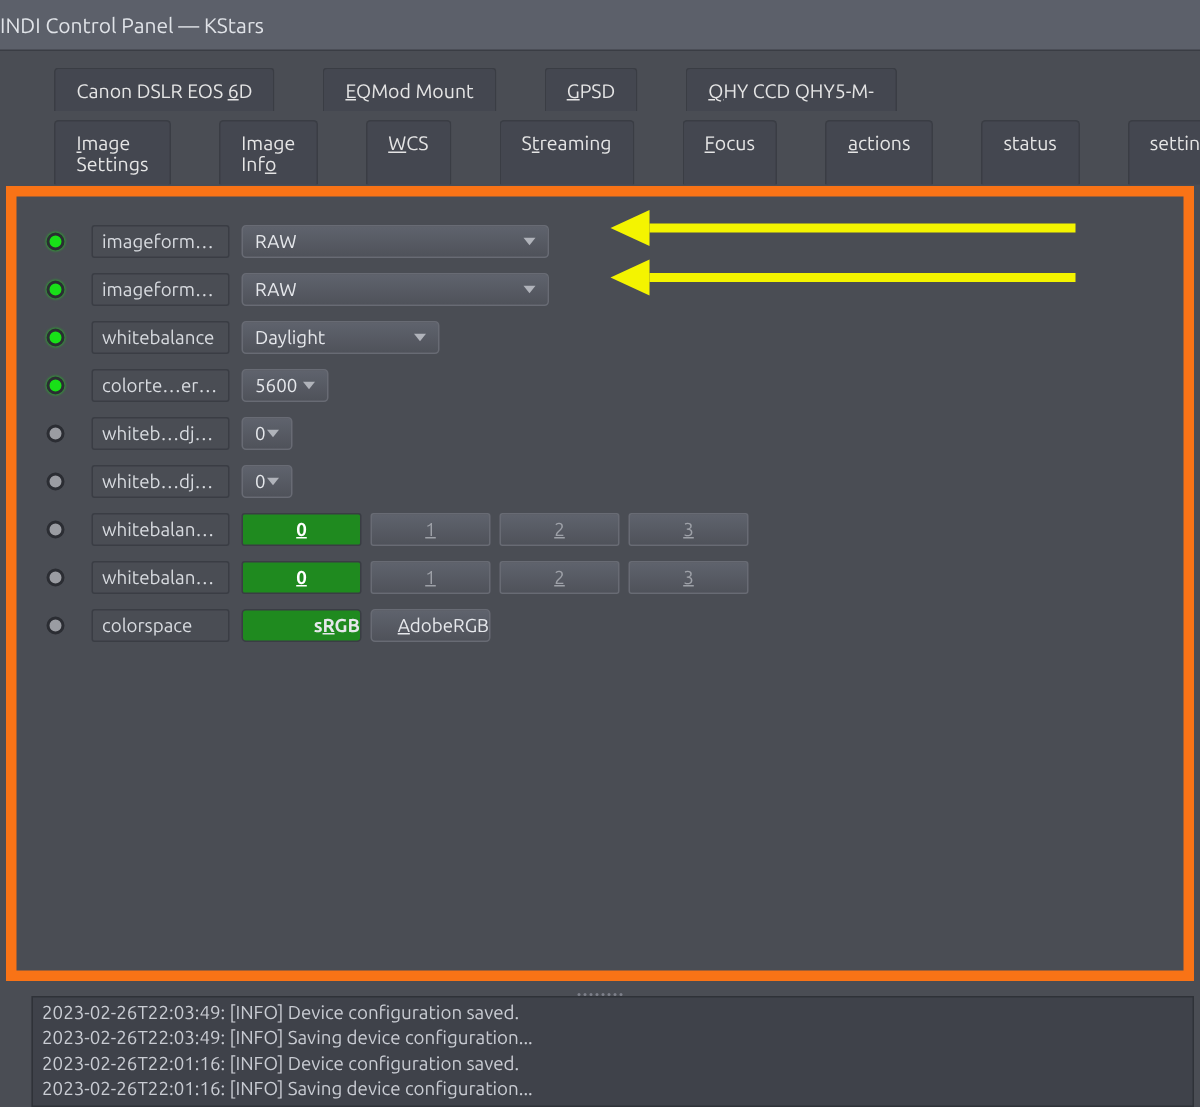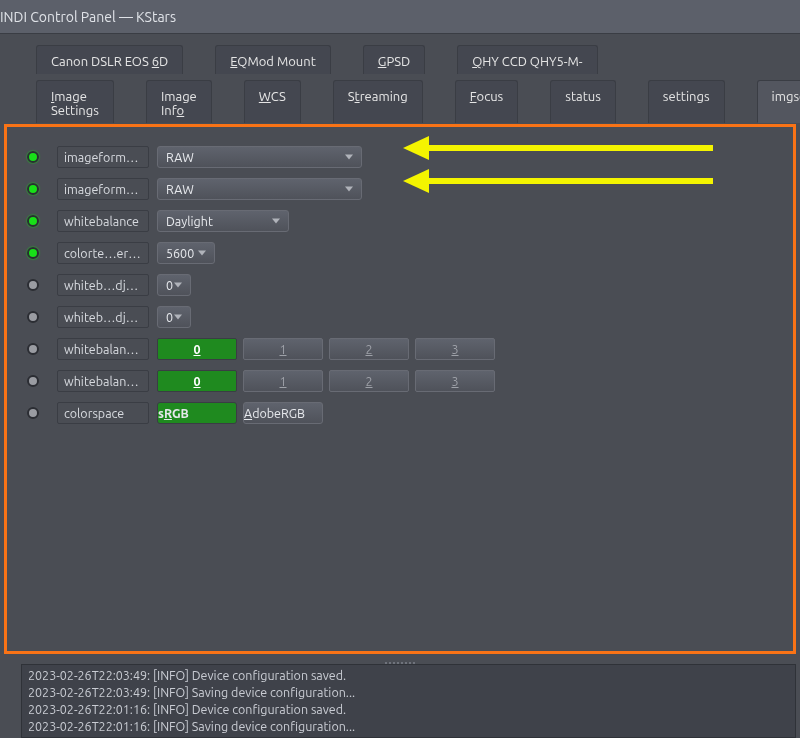--- a/index.html
+++ b/index.html
@@ -3,36 +3,36 @@
 <meta charset="utf-8">
 <style>
 * { box-sizing: border-box; margin: 0; padding: 0; font-family: "Segoe UI", "Ubuntu", sans-serif; }
 body { background: #4a4d54; color: #c9ccd3; font-size: 13px; width: 800px; height: 738px; overflow: hidden; position: relative; }
 .titlebar { height: 34px; line-height: 34px; background: #5c606a; color: #e0e3e8; font-size: 14px; border-bottom: 1px solid #3a3d44; }
 .content-wrap { padding: 10px 4px 0 4px; }
 .tabrow { display: flex; gap: 4px; margin-bottom: 2px; padding-left: 4px; }
 .tab { padding: 8px 14px 6px 14px; background: #444750; border: 1px solid #3a3d44; border-bottom: none; border-radius: 3px 3px 0 0; color: #e5e5e5; font-size: 13px; cursor: pointer; position: relative; top: 1px; margin-left: 28px; }
 .tab.active { background: #53565f; border-bottom: 1px solid #53565f; }
 .tab .accel { text-decoration: underline; }
-.panel { border: 3px solid #f97316; padding: 14px 10px 10px 18px; min-height: 530px; background: #4a4d54; position: relative; }
+.panel { border: 7px solid #f97316; padding: 14px 10px 10px 18px; min-height: 530px; background: #4a4d54; position: relative; }
 .row { display: flex; align-items: center; height: 32px; gap: 8px; }
 .led { width: 12px; height: 12px; border-radius: 50%; border: 2px solid #2b2d33; flex: 0 0 12px; margin-right: 10px; margin-left: 2px; }
 .led.green { background: #18e018; box-shadow: 0 0 2px #18e018; }
 .led.grey  { background: #9a9ca2; }
 .label-box { width: 92px; height: 22px; border: 1px solid #3a3d44; border-radius: 2px; padding: 0 6px; line-height: 20px; overflow: hidden; text-overflow: ellipsis; white-space: nowrap; color: #d8dbe0; background: #4a4d54; font-size: 12.5px; }
 .dropdown { height: 22px; border: 1px solid #686b74; border-radius: 3px; background: linear-gradient(#5f636d,#4f525a); color: #e6e8ec; padding: 0 22px 0 8px; position: relative; font-size: 12.5px; line-height: 20px; }
 .dropdown::after { content:""; position:absolute; right:8px; top:50%; width:0;height:0;border-left:4px solid transparent;border-right:4px solid transparent;border-top:5px solid #b0b3ba; transform: translateY(-50%); }
 .dropdown.w205{width:205px;} .dropdown.w132{width:132px;} .dropdown.w58{width:58px;} .dropdown.w34{width:34px; padding-right:16px;}
 .valbtn { height:22px; border:1px solid #3a3d44; border-radius:2px; text-align:center; line-height:20px; font-size:12.5px; }
 .valbtn.green { background:#1f8a1f; color:#fff; font-weight:600; width:80px; }
 .valbtn.green .accel{text-decoration:underline;}
 .valbtn.grey { background:linear-gradient(#5f636d,#4f525a); border:1px solid #686b74; color:#dfe2e7; width:80px;}
 .valbtn.grey.dim{color:#9ea1a8; text-decoration:underline;}
 .sgrp { display:flex; gap:6px; }
-.btn { height:22px; border:1px solid #686b74; border-radius:3px; background:linear-gradient(#5f636d,#4f525a); color:#e6e8ec; font-size:12.5px; padding:0 12px; line-height:20px; text-align:left;}
+.btn { height:22px; border:1px solid #686b74; border-radius:3px; background:linear-gradient(#5f636d,#4f525a); color:#e6e8ec; font-size:12.5px; padding:0 12px; line-height:20px; text-align:right;}
 .btn.green{ background:#1f8a1f; border-color:#3a3d44; font-weight:600; }
 .btn .accel{text-decoration:underline;}
 .btn.w80{width:80px;padding:0;}
 .grip { position:absolute; left:50%; transform:translateX(-50%); bottom: -4px; width:60px; height:4px; display:flex; justify-content:center; gap:2px;}
 .grip span{width:2px;height:2px;background:#7d808a;border-radius:50%;}
 .log { position:absolute; left:21px; right:4px; bottom:0; height:74px; background:#3f424a; border:1px solid #2f3238; padding:2px 6px; overflow:hidden; font-size:12.5px; line-height:17px; color:#c9ccd3;}
 .log .line{white-space:nowrap;}
 .arrow { position:absolute; height:18px; }
 .arrow .shaft{position:absolute; top:6px; height:6px; background:#f4f400; right:0; left:26px;}
 .arrow .head{position:absolute; left:0; top:-3px; width:0;height:0; border-top:12px solid transparent;border-bottom:12px solid transparent;border-right:26px solid #f4f400;}
@@ -50,20 +50,21 @@
       <div class="tab"><span class="accel">E</span><span>QMod Mount</span></div>
       <div class="tab"><span class="accel">G</span><span>PSD</span></div>
       <div class="tab"><span class="accel">Q</span><span>HY CCD QHY5-M-</span></div>
     </div>
   <div class="tabrow" id="subtabs" style="margin-top:6px;">
       <div class="tab"><span class="accel">I</span><span>mage Settings</span></div>
       <div class="tab"><span>Image Inf</span><span class="accel">o</span></div>
       <div class="tab"><span class="accel">W</span><span>CS</span></div>
       <div class="tab"><span>S</span><span class="accel">t</span><span>reaming</span></div>
       <div class="tab"><span class="accel">F</span><span>ocus</span></div>
+      <div class="tab"><span class="accel">a</span><span>ctions</span></div>
       <div class="tab"><span>status</span></div>
       <div class="tab"><span>settings</span></div>
       <div class="tab active"><span>imgsettings</span></div>
       <div class="tab"><span>capturesettings</span></div>
     </div>
 
   <div class="panel">
     <div id="rows">
         <div class="row">
           <div class="led green"></div>

